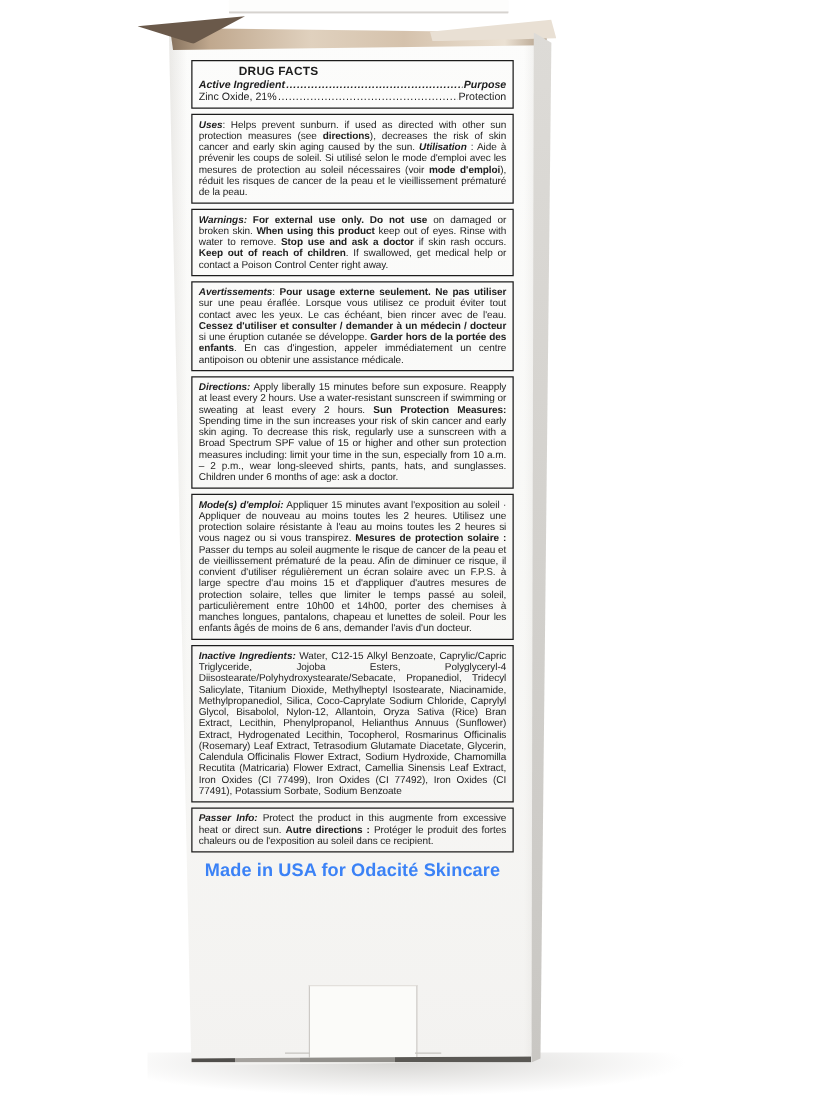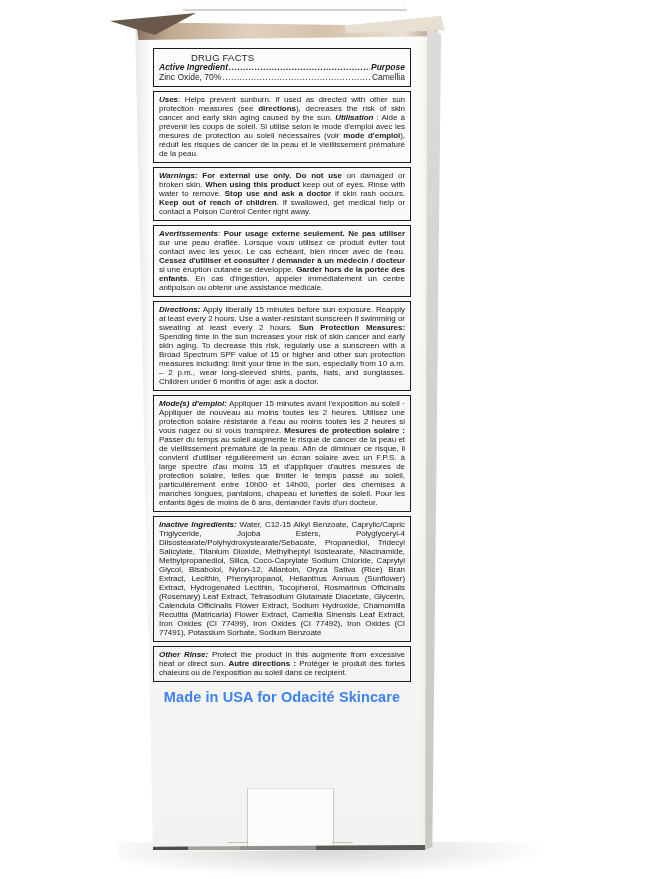--- a/index.html
+++ b/index.html
@@ -64,21 +64,21 @@
     clip-path:polygon(0 35%, 100% 0, 100% 100%, 0 100%);
     background:linear-gradient(90deg,#504e4b 0 13%,#a4a19d 13% 32%,#918f8b 32% 60%,#5a5854 60% 100%);
   }
 
   
   .label{position:absolute;left:153px;top:48px;width:258px;color:#1d1d1d;}
   .sec{
     box-sizing:border-box;border:1.5px solid #1c1c1c;
     padding:3px 5px 4px;margin-bottom:4px;
   }
-  .df-title{font-size:9.5px;line-height:11px;font-weight:normal;letter-spacing:.2px;padding-left:32px;}
+  .df-title{font-size:9.5px;line-height:11px;font-weight:bold;letter-spacing:.2px;padding-left:32px;}
   .dotrow{display:flex;align-items:baseline;font-size:8.5px;line-height:9.5px;}
   .dotrow.bi > .lbl{font-weight:bold;font-style:italic;text-align:right;}
   .dotrow.bi > .leader{font-weight:bold;font-style:italic;}
   .leader{flex:1;overflow:hidden;white-space:nowrap;margin:0 1px;}
   .leader::after{content:"....................................................................................................................";letter-spacing:.5px;font-size:8.5px;}
   .sec.body{font-size:8px;line-height:9px;text-align:justify;letter-spacing:-0.05px;}
   .sb{font-weight:bold;}
   .si{font-style:italic;margin-top:33px;}
   .made-in{
     text-align:center;font-size:14.5px;line-height:17px;font-weight:bold;
@@ -103,31 +103,31 @@
 
   <div class="label">
     <div class="sec header">
       <div class="df-title">DRUG FACTS</div>
       <div class="dotrow bi">
         <span class="lbl">Active Ingredient</span>
         <span class="leader"></span>
         <span class="lbl">Purpose</span>
       </div>
       <div class="dotrow">
-        <span class="lbl">Zinc Oxide, 70%</span>
+        <span class="lbl">Zinc Oxide, 21%</span>
         <span class="leader"></span>
-        <span class="lbl">Camellia</span>
+        <span class="lbl">Protection</span>
       </div>
     </div>
 
     <div id="sections">
         <div class="sec body"><span class="sb si">Uses</span><span>: Helps prevent sunburn. if used as directed with other sun protection measures (see </span><span class="sb">directions</span><span>), decreases the risk of skin cancer and early skin aging caused by the sun. </span><span class="sb si">Utilisation</span><span> : Aide à prévenir les coups de soleil. Si utilisé selon le mode d'emploi avec les mesures de protection au soleil nécessaires (voir </span><span class="sb">mode d'emploi</span><span>), réduit les risques de cancer de la peau et le vieillissement prématuré de la peau.</span></div>
         <div class="sec body"><span class="sb si">Warnings:</span><span> </span><span class="sb">For external use only. Do not use</span><span> on damaged or broken skin. </span><span class="sb">When using this product</span><span> keep out of eyes. Rinse with water to remove. </span><span class="sb">Stop use and ask a doctor</span><span> if skin rash occurs. </span><span class="sb">Keep out of reach of children</span><span>. If swallowed, get medical help or contact a Poison Control Center right away.</span></div>
         <div class="sec body"><span class="sb si">Avertissements</span><span>: </span><span class="sb">Pour usage externe seulement. Ne pas utiliser</span><span> sur une peau éraflée. Lorsque vous utilisez ce produit éviter tout contact avec les yeux. Le cas échéant, bien rincer avec de l'eau. </span><span class="sb">Cessez d'utiliser et consulter / demander à un médecin / docteur</span><span> si une éruption cutanée se développe. </span><span class="sb">Garder hors de la portée des enfants</span><span>. En cas d'ingestion, appeler immédiatement un centre antipoison ou obtenir une assistance médicale.</span></div>
         <div class="sec body"><span class="sb si">Directions:</span><span> Apply liberally 15 minutes before sun exposure. Reapply at least every 2 hours. Use a water-resistant sunscreen if swimming or sweating at least every 2 hours. </span><span class="sb">Sun Protection Measures:</span><span> Spending time in the sun increases your risk of skin cancer and early skin aging. To decrease this risk, regularly use a sunscreen with a Broad Spectrum SPF value of 15 or higher and other sun protection measures including: limit your time in the sun, especially from 10 a.m. – 2 p.m., wear long-sleeved shirts, pants, hats, and sunglasses. Children under 6 months of age: ask a doctor.</span></div>
         <div class="sec body"><span class="sb si">Mode(s) d'emploi:</span><span> Appliquer 15 minutes avant l'exposition au soleil · Appliquer de nouveau au moins toutes les 2 heures. Utilisez une protection solaire résistante à l'eau au moins toutes les 2 heures si vous nagez ou si vous transpirez. </span><span class="sb">Mesures de protection solaire :</span><span> Passer du temps au soleil augmente le risque de cancer de la peau et de vieillissement prématuré de la peau. Afin de diminuer ce risque, il convient d'utiliser régulièrement un écran solaire avec un F.P.S. à large spectre d'au moins 15 et d'appliquer d'autres mesures de protection solaire, telles que limiter le temps passé au soleil, particulièrement entre 10h00 et 14h00, porter des chemises à manches longues, pantalons, chapeau et lunettes de soleil. Pour les enfants âgés de moins de 6 ans, demander l'avis d'un docteur.</span></div>
         <div class="sec body"><span class="sb si">Inactive Ingredients:</span><span> Water, C12-15 Alkyl Benzoate, Caprylic/Capric Triglyceride, Jojoba Esters, Polyglyceryl-4 Diisostearate/Polyhydroxystearate/Sebacate, Propanediol, Tridecyl Salicylate, Titanium Dioxide, Methylheptyl Isostearate, Niacinamide, Methylpropanediol, Silica, Coco-Caprylate Sodium Chloride, Caprylyl Glycol, Bisabolol, Nylon-12, Allantoin, Oryza Sativa (Rice) Bran Extract, Lecithin, Phenylpropanol, Helianthus Annuus (Sunflower) Extract, Hydrogenated Lecithin, Tocopherol, Rosmarinus Officinalis (Rosemary) Leaf Extract, Tetrasodium Glutamate Diacetate, Glycerin, Calendula Officinalis Flower Extract, Sodium Hydroxide, Chamomilla Recutita (Matricaria) Flower Extract, Camellia Sinensis Leaf Extract, Iron Oxides (CI 77499), Iron Oxides (CI 77492), Iron Oxides (CI 77491), Potassium Sorbate, Sodium Benzoate</span></div>
-        <div class="sec body"><span class="sb si">Other Rinse:</span><span> Protect the product in this augmente from excessive heat or direct sun. </span><span class="sb">Autre directions :</span><span> Protéger le produit des fortes chaleurs ou de l'exposition au soleil dans ce recipient.</span></div>
+        <div class="sec body"><span class="sb si">Passer Info:</span><span> Protect the product in this augmente from excessive heat or direct sun. </span><span class="sb">Autre directions :</span><span> Protéger le produit des fortes chaleurs ou de l'exposition au soleil dans ce recipient.</span></div>
       </div>
 
     <div class="made-in">Made in USA for Odacité Skincare</div>
   </div>
 </div>
 
 </body></html>

